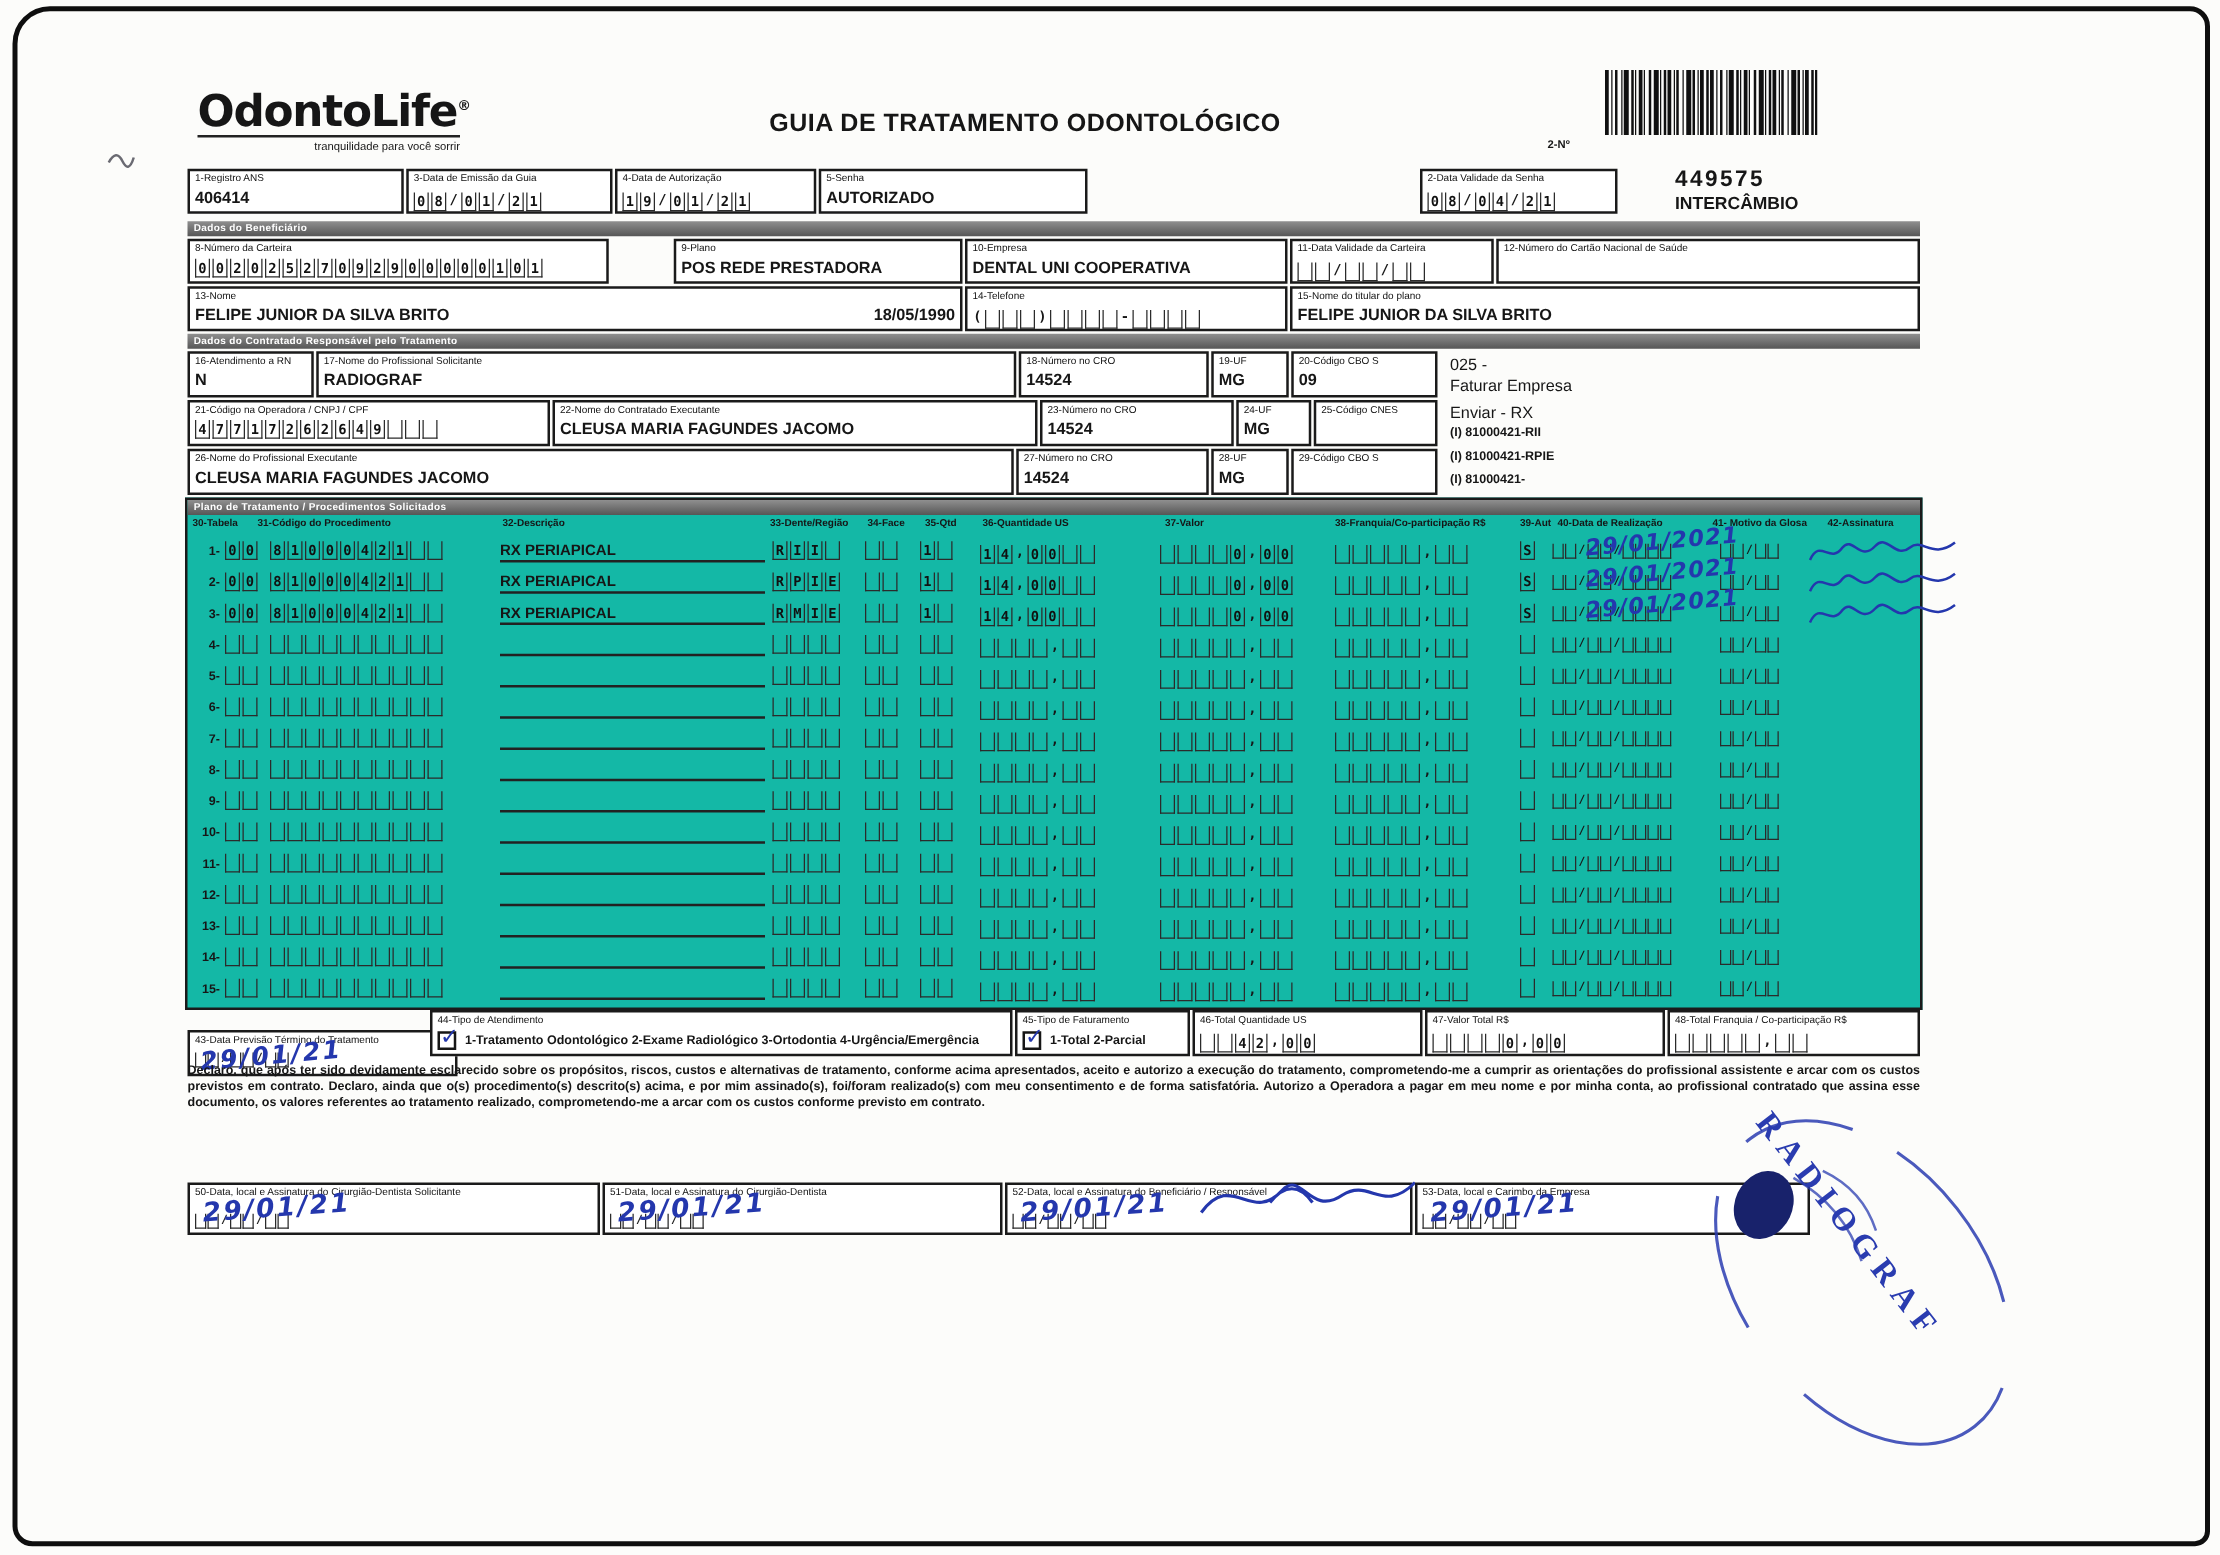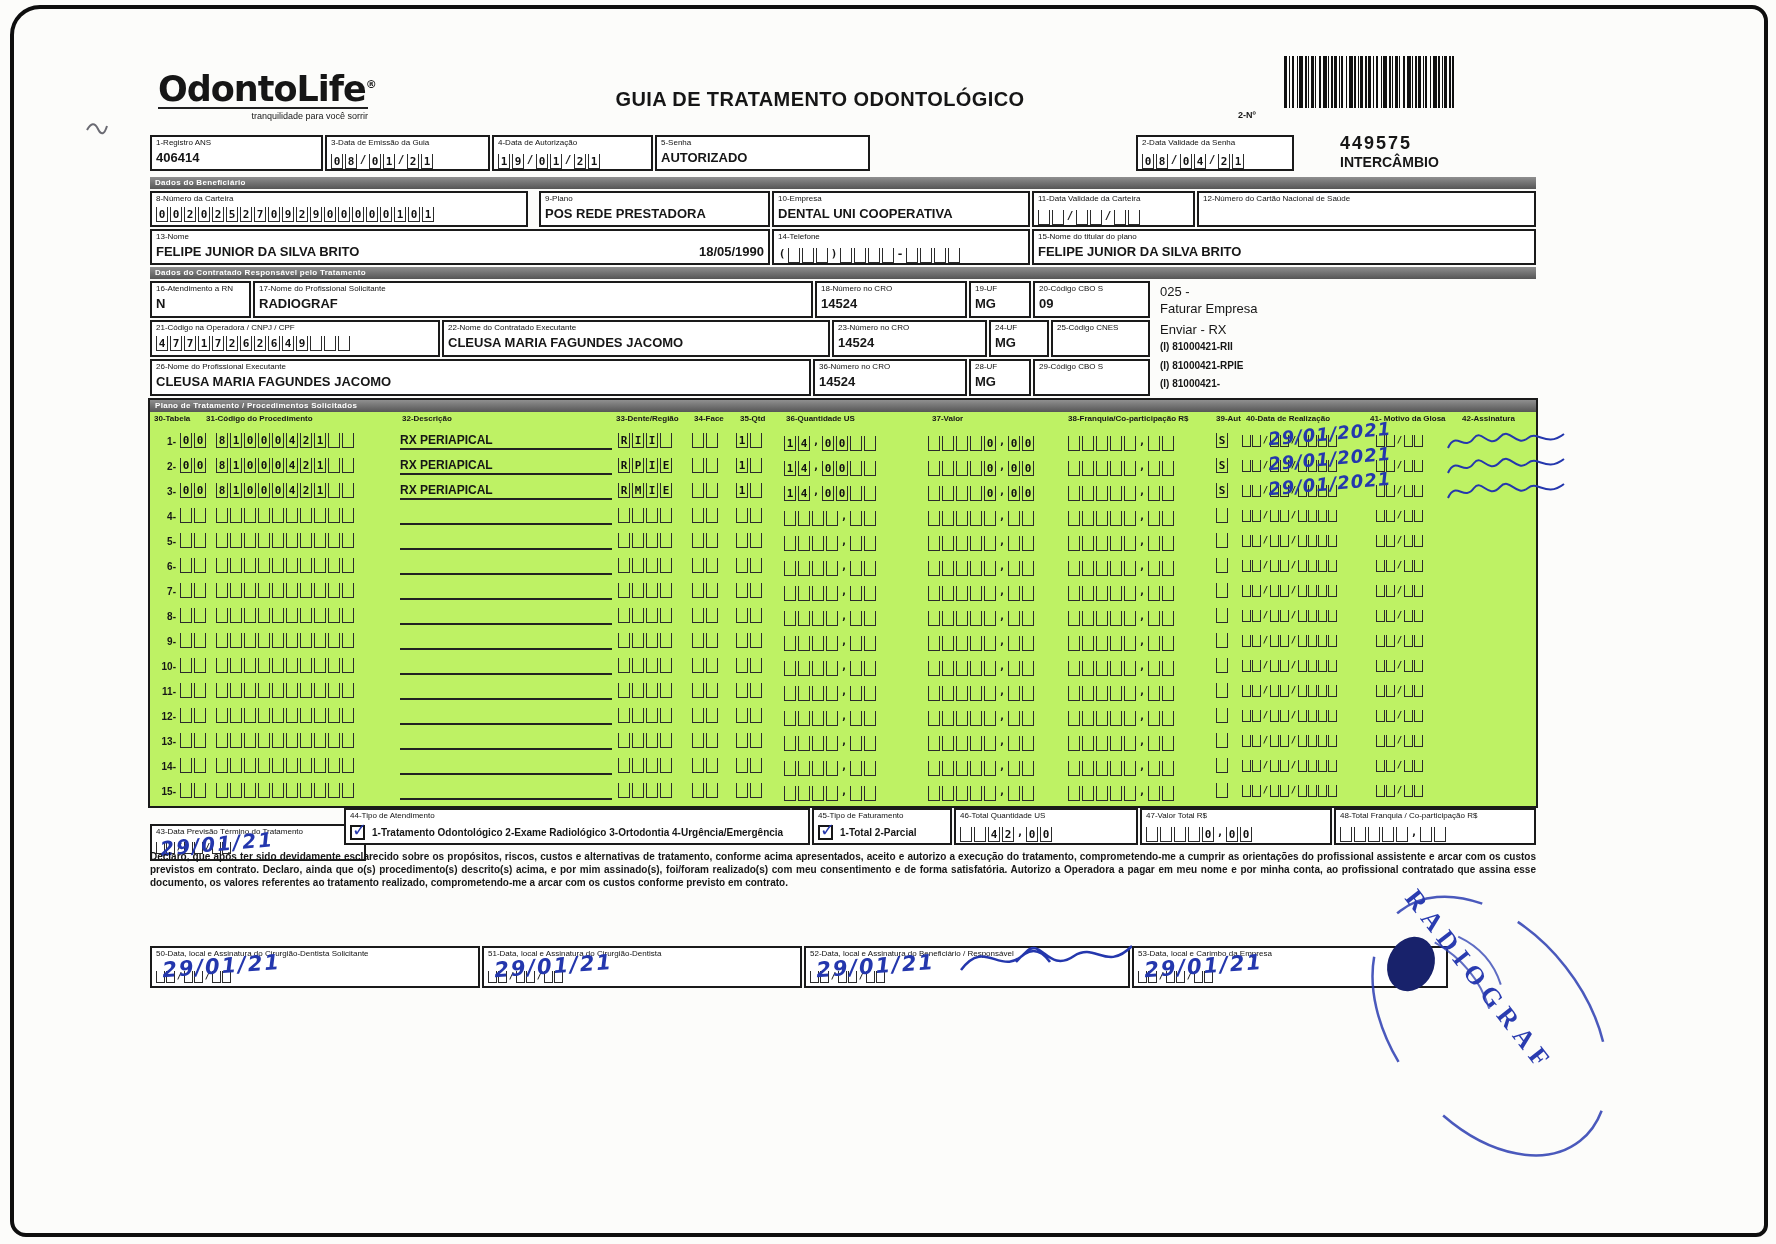--- a/index.html
+++ b/index.html
@@ -18,21 +18,21 @@
   .comb.sm .sep{width:7px;font-size:9px;line-height:14px;margin-right:1px}
   .secbar{position:absolute;background:linear-gradient(180deg,#8f8f8f,#565656);color:#fff;font-size:8px;font-weight:700;height:12px;line-height:12px;padding:0 5px;letter-spacing:.3px}
   .note{position:absolute;white-space:nowrap}
   .hand{font-family:"DejaVu Sans",sans-serif;font-style:italic;font-weight:700;color:#2437ad}
   .logo{position:absolute;left:158px;top:66px;width:210px}
   .logo .t{font-family:"DejaVu Sans",sans-serif;font-size:35px;font-weight:700;letter-spacing:-1px;line-height:38px}
   .logo .r{font-size:11px;vertical-align:super}
   .logo .rule{border-top:2px solid #222;margin-top:-1px}
   .logo .tag{font-size:9px;text-align:right;margin-top:2px}
   .title{position:absolute;left:560px;top:88px;width:520px;text-align:center;font-size:20px;font-weight:700;letter-spacing:.4px}
-  .proc{position:absolute;left:148px;top:398px;width:1390px;height:410px;border:2px solid #1a1a1a;background:#bef264}
+  .proc{position:absolute;left:148px;top:398px;width:1390px;height:410px;border:2px solid #1a1a1a;background:#14b8a6}
   .colhead{position:absolute;font-size:8px;font-weight:700;white-space:nowrap;top:0}
   .pbody{position:absolute;left:0;top:28px;right:0}
   .prow{position:relative;height:25px}
   .rc{position:absolute;top:5px;margin-top:0}
   .rnum{position:absolute;left:0;top:8px;width:26px;text-align:right;font-size:10px;font-weight:700}
   .desc{position:absolute;left:250px;top:4px;width:212px;height:18px;border-bottom:2px solid #222;font-size:12px;font-weight:700;line-height:16px;white-space:nowrap}
   .rowdate{position:absolute;left:1118px;top:-5px;font-size:18px;letter-spacing:1px;transform:rotate(-5deg);white-space:nowrap}
   .rowsig{position:absolute;left:1296px;top:0;display:none}
   .rowsig.show{display:block}
   .fieldrow{display:flex;align-items:center;margin-top:4px}
@@ -118,21 +118,21 @@
         <span class="cell">0</span>
         <span class="cell">4</span>
         <span class="sep">/</span>
         <span class="cell">2</span>
         <span class="cell">1</span>
       </div>
   </div>
 
   <div class="secbar" style="left:150px;top:177px;width:1386px">Dados do Beneficiário</div>
 
-  <div class="field" style="left:150px;top:191px;width:378px;height:36px">
+  <div class="field" style="left:150px;top:191px;width:337px;height:36px">
     <div class="flabel">8-Número da Carteira</div>
     <div class="comb">
         <span class="cell">0</span>
         <span class="cell">0</span>
         <span class="cell">2</span>
         <span class="cell">0</span>
         <span class="cell">2</span>
         <span class="cell">5</span>
         <span class="cell">2</span>
         <span class="cell">7</span>
@@ -264,21 +264,21 @@
   <div class="field" style="left:1051px;top:320px;width:99px;height:37px">
     <div class="flabel">25-Código CNES</div>
     <div class="fvalue"></div>
   </div>
 
   <div class="field" style="left:150px;top:359px;width:661px;height:37px">
     <div class="flabel">26-Nome do Profissional Executante</div>
     <div class="fvalue">CLEUSA MARIA FAGUNDES JACOMO</div>
   </div>
   <div class="field" style="left:813px;top:359px;width:154px;height:37px">
-    <div class="flabel">36-Número no CRO</div>
+    <div class="flabel">27-Número no CRO</div>
     <div class="fvalue">14524</div>
   </div>
   <div class="field" style="left:969px;top:359px;width:62px;height:37px">
     <div class="flabel">28-UF</div>
     <div class="fvalue">MG</div>
   </div>
   <div class="field" style="left:1033px;top:359px;width:117px;height:37px">
     <div class="flabel">29-Código CBO S</div>
     <div class="fvalue"></div>
   </div>

